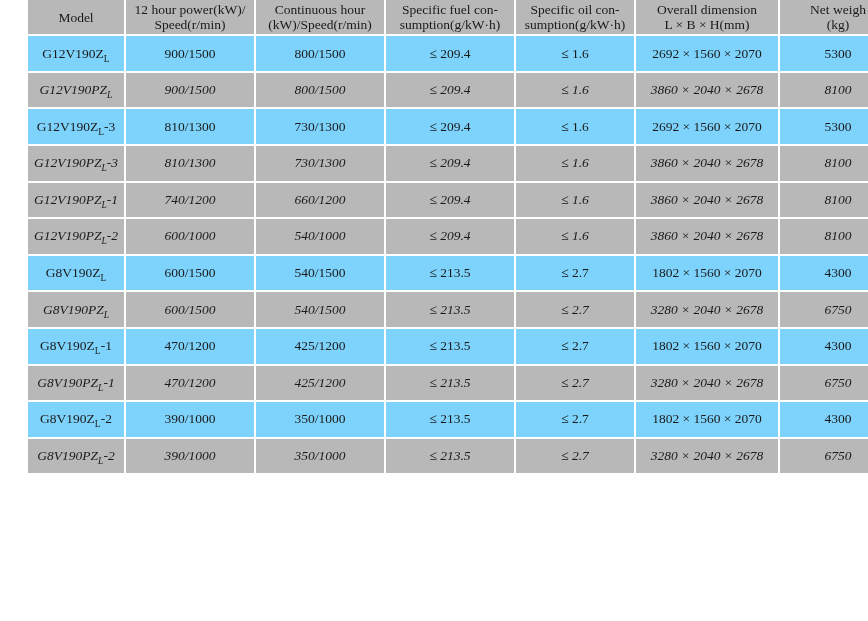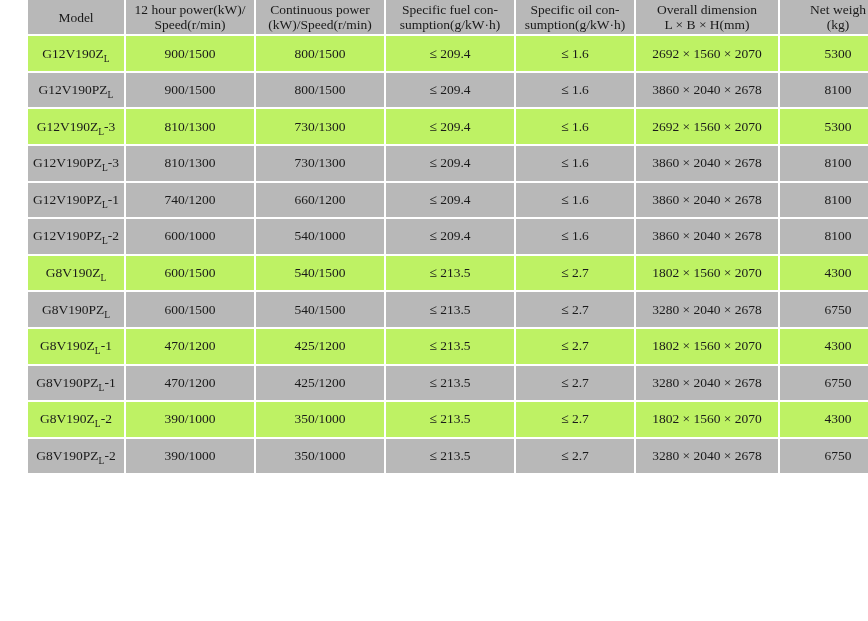--- a/index.html
+++ b/index.html
@@ -50,22 +50,22 @@
     font-size: 13.5px;
     text-align: center;
     vertical-align: middle;
     border-right: 2px solid #ffffff;
     border-bottom: 2px solid #ffffff;
     box-sizing: border-box;
     white-space: nowrap;
   }
   #spec-table tbody td:last-child { border-right: none; }
 
-  #spec-table tbody tr.shaded td { background: #b8b8b8; }
-  #spec-table tbody tr.plain  td { background: #bef264; }
+  #spec-table tbody tr.shaded td { background: #b8b8b8; font-style: italic; }
+  #spec-table tbody tr.plain  td { background: #7dd3fc; }
 
   .sub {
     font-size: 9.5px;
     vertical-align: sub;
     line-height: 0;
   }
   .hdr-line { display: block; }
 </style>
 </head>
 <body>
@@ -83,21 +83,21 @@
   <thead>
     <tr>
         <th>
           <span class="hdr-line">Model</span>
         </th>
         <th>
           <span class="hdr-line">12 hour power(kW)/</span>
           <span class="hdr-line">Speed(r/min)</span>
         </th>
         <th>
-          <span class="hdr-line">Continuous power</span>
+          <span class="hdr-line">Continuous hour</span>
           <span class="hdr-line">(kW)/Speed(r/min)</span>
         </th>
         <th>
           <span class="hdr-line">Specific fuel con-</span>
           <span class="hdr-line">sumption(g/kW·h)</span>
         </th>
         <th>
           <span class="hdr-line">Specific oil con-</span>
           <span class="hdr-line">sumption(g/kW·h)</span>
         </th>

